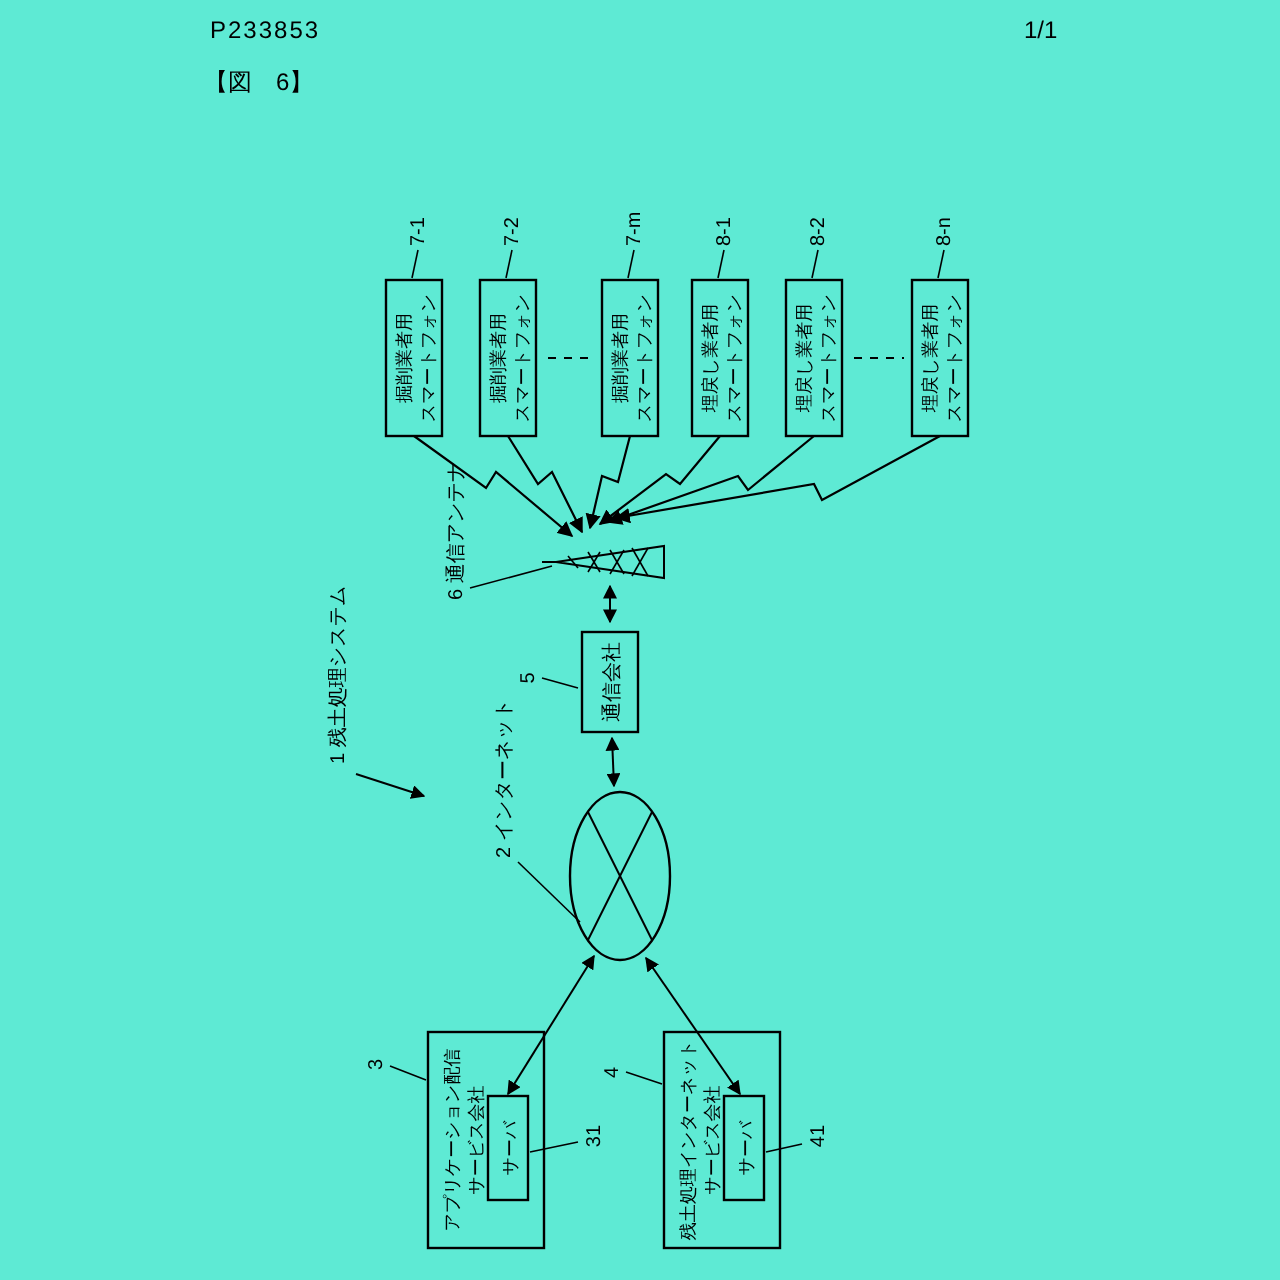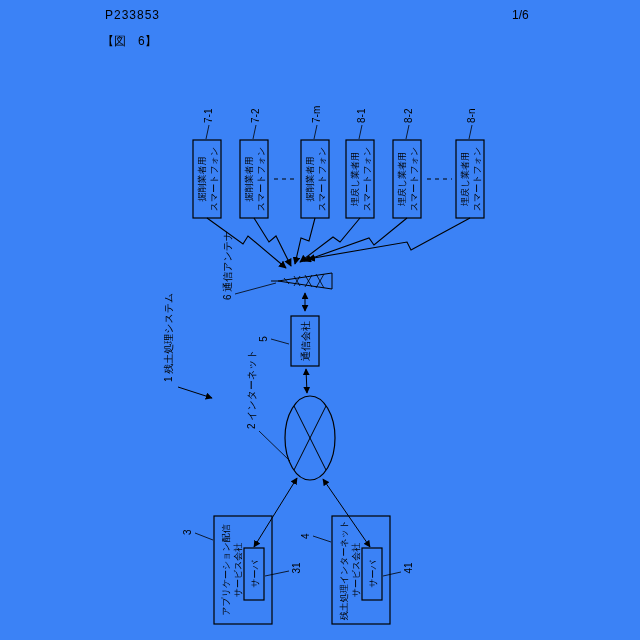--- a/index.html
+++ b/index.html
@@ -1,17 +1,17 @@
 <!DOCTYPE html>
 <html><head>
 <meta charset="utf-8">
 <style>
   html,body { margin:0; padding:0; background:#fff; }
   body { width:640px; height:640px; font-family:"Liberation Sans",sans-serif; color:#000; }
-  .page { position:relative; width:640px; height:640px; background:#3b82f6; overflow:hidden; }
+  .page { position:relative; width:640px; height:640px; background:#5eead4; overflow:hidden; }
   .hdr-num  { position:absolute; left:105px; top:8px;  font-size:12px; letter-spacing:1px; }
   .hdr-page { position:absolute; left:512px; top:8px;  font-size:12px; }
   .fig-cap  { position:absolute; left:102px; top:33px; font-size:12px; }
   .diagram-wrap {
     position:absolute; left:148px; top:88px; width:540px; height:365px;
     transform-origin:0 0; transform:rotate(-90deg) translate(-540px,0);
   }
   svg text { font-family:"Liberation Sans",sans-serif; fill:#000; }
   .box   { fill:none; stroke:#000; stroke-width:1.2; }
   .ln    { stroke:#000; stroke-width:1; fill:none; }
@@ -20,21 +20,21 @@
   .dashx { stroke:#000; stroke-width:1; stroke-dasharray:4 4; }
   .t9  { font-size:9px;  text-anchor:middle; }
   .t10 { font-size:10px; }
   .t10m{ font-size:10px; text-anchor:middle; }
 </style>
 </head>
 <body>
 
 <div class="page">
   <div class="hdr-num">P233853</div>
-  <div class="hdr-page">1/6</div>
+  <div class="hdr-page">1/1</div>
   <div class="fig-cap">【図　6】</div>
 
   <div class="diagram-wrap">
     <svg width="540" height="365" viewBox="0 0 540 365">
       <defs>
         <marker id="ah" viewBox="0 0 10 10" refX="9" refY="5" markerWidth="7" markerHeight="7" orient="auto-start-reverse">
           <path d="M0,0 L10,5 L0,10 z" fill="#000"></path>
         </marker>
       </defs>
 

